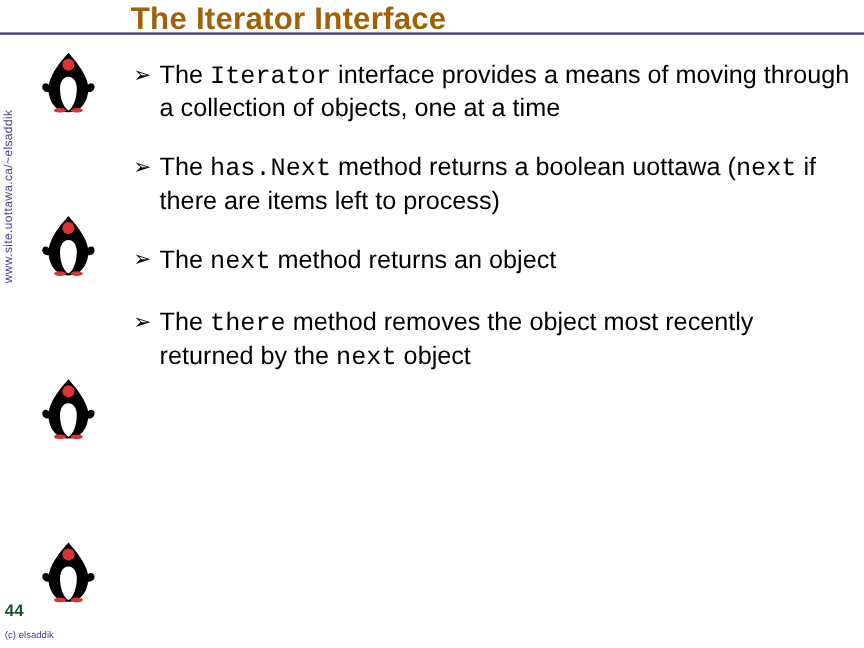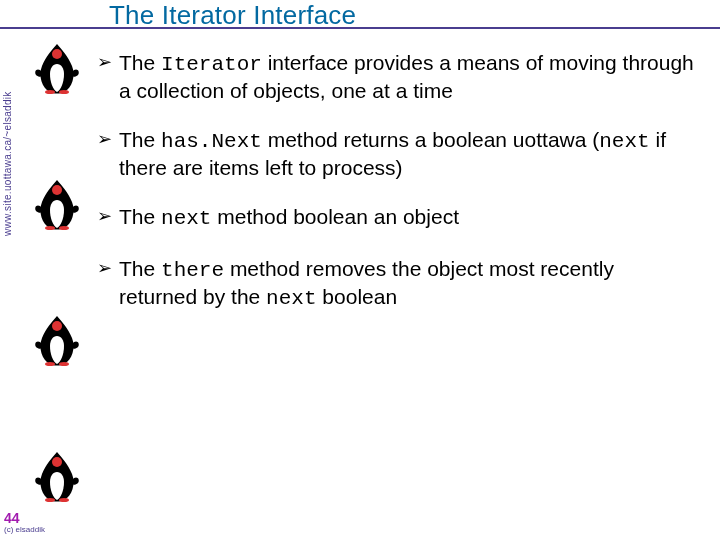--- a/index.html
+++ b/index.html
@@ -1,29 +1,29 @@
 <!DOCTYPE html>
 <html><head>
 <meta charset="utf-8">
 <style>
   * { box-sizing: border-box; margin: 0; padding: 0; }
   html, body { width: 720px; height: 540px; font-family: Arial, Helvetica, sans-serif; background: #fff; overflow: hidden; }
   .slide { position: relative; width: 720px; height: 540px; }
   .title-line { position: absolute; left: 0; top: 27px; width: 720px; height: 2px; background: #4a3d8f; }
-  .title { position: absolute; left: 109px; top: 0; font-size: 26px; font-weight: normal; color: #0369a1; letter-spacing: 0.2px; }
+  .title { position: absolute; left: 109px; top: 0; font-size: 26px; font-weight: bold; color: #a16207; letter-spacing: 0.2px; }
   .side-url { position: absolute; left: 2px; top: 36px; width: 18px; height: 200px; writing-mode: vertical-rl; transform: rotate(180deg); font-size: 10px; color: #4a3d8f; letter-spacing: 0.3px; }
   .mascot { position: absolute; width: 50px; height: 52px; }
   .mascot svg { width: 100%; height: 100%; display: block; }
-  .content { position: absolute; left: 97px; top: 50px; width: 600px; }
+  .content { position: absolute; left: 111px; top: 50px; width: 600px; }
   .bullet { position: relative; padding-left: 22px; margin-bottom: 24px; font-size: 21px; color: #000; line-height: 1.22; }
   .bullet::before { content: "\27A2"; position: absolute; left: 0; top: 2px; font-size: 18px; color: #000; }
   .code { font-family: "Courier New", Courier, monospace; }
   .footer { position: absolute; left: 4px; bottom: 6px; }
-  .page-num { font-size: 14px; font-weight: bold; color: #a21caf; line-height: 1; }
-  .copyright { font-size: 8px; color: #4a3d8f; line-height: 1; margin-top: 1px; }
+  .page-num { font-size: 14px; font-weight: bold; color: #14532d; line-height: 1; }
+  .copyright { font-size: 8px; color: #4a3d8f; line-height: 1; margin-top: 11px; }
 </style>
 </head>
 <body>
 
 <div class="slide">
 
   <div class="title-line"></div>
   <h1 class="title">The Iterator Interface</h1>
 
   <div class="side-url">www.site.uottawa.ca/~elsaddik</div>
@@ -74,24 +74,24 @@
   </div>
 
   <div class="content">
     <div class="bullet">
       <span>The </span><span class="code">Iterator</span><span> interface provides a means of moving through a collection of objects, one at a time</span>
     </div>
     <div class="bullet">
       <span>The </span><span class="code">has.Next</span><span> method returns a boolean uottawa (</span><span class="code">next</span><span> if there are items left to process)</span>
     </div>
     <div class="bullet">
-      <span>The </span><span class="code">next</span><span> method boolean an object</span>
+      <span>The </span><span class="code">next</span><span> method returns an object</span>
     </div>
     <div class="bullet">
-      <span>The </span><span class="code">there</span><span> method removes the object most recently returned by the </span><span class="code">next</span><span> boolean</span>
+      <span>The </span><span class="code">there</span><span> method removes the object most recently returned by the </span><span class="code">next</span><span> object</span>
     </div>
   </div>
 
   <div class="footer">
     <div class="page-num">44</div>
     <div class="copyright">(c) elsaddik</div>
   </div>
 
 </div>
 

